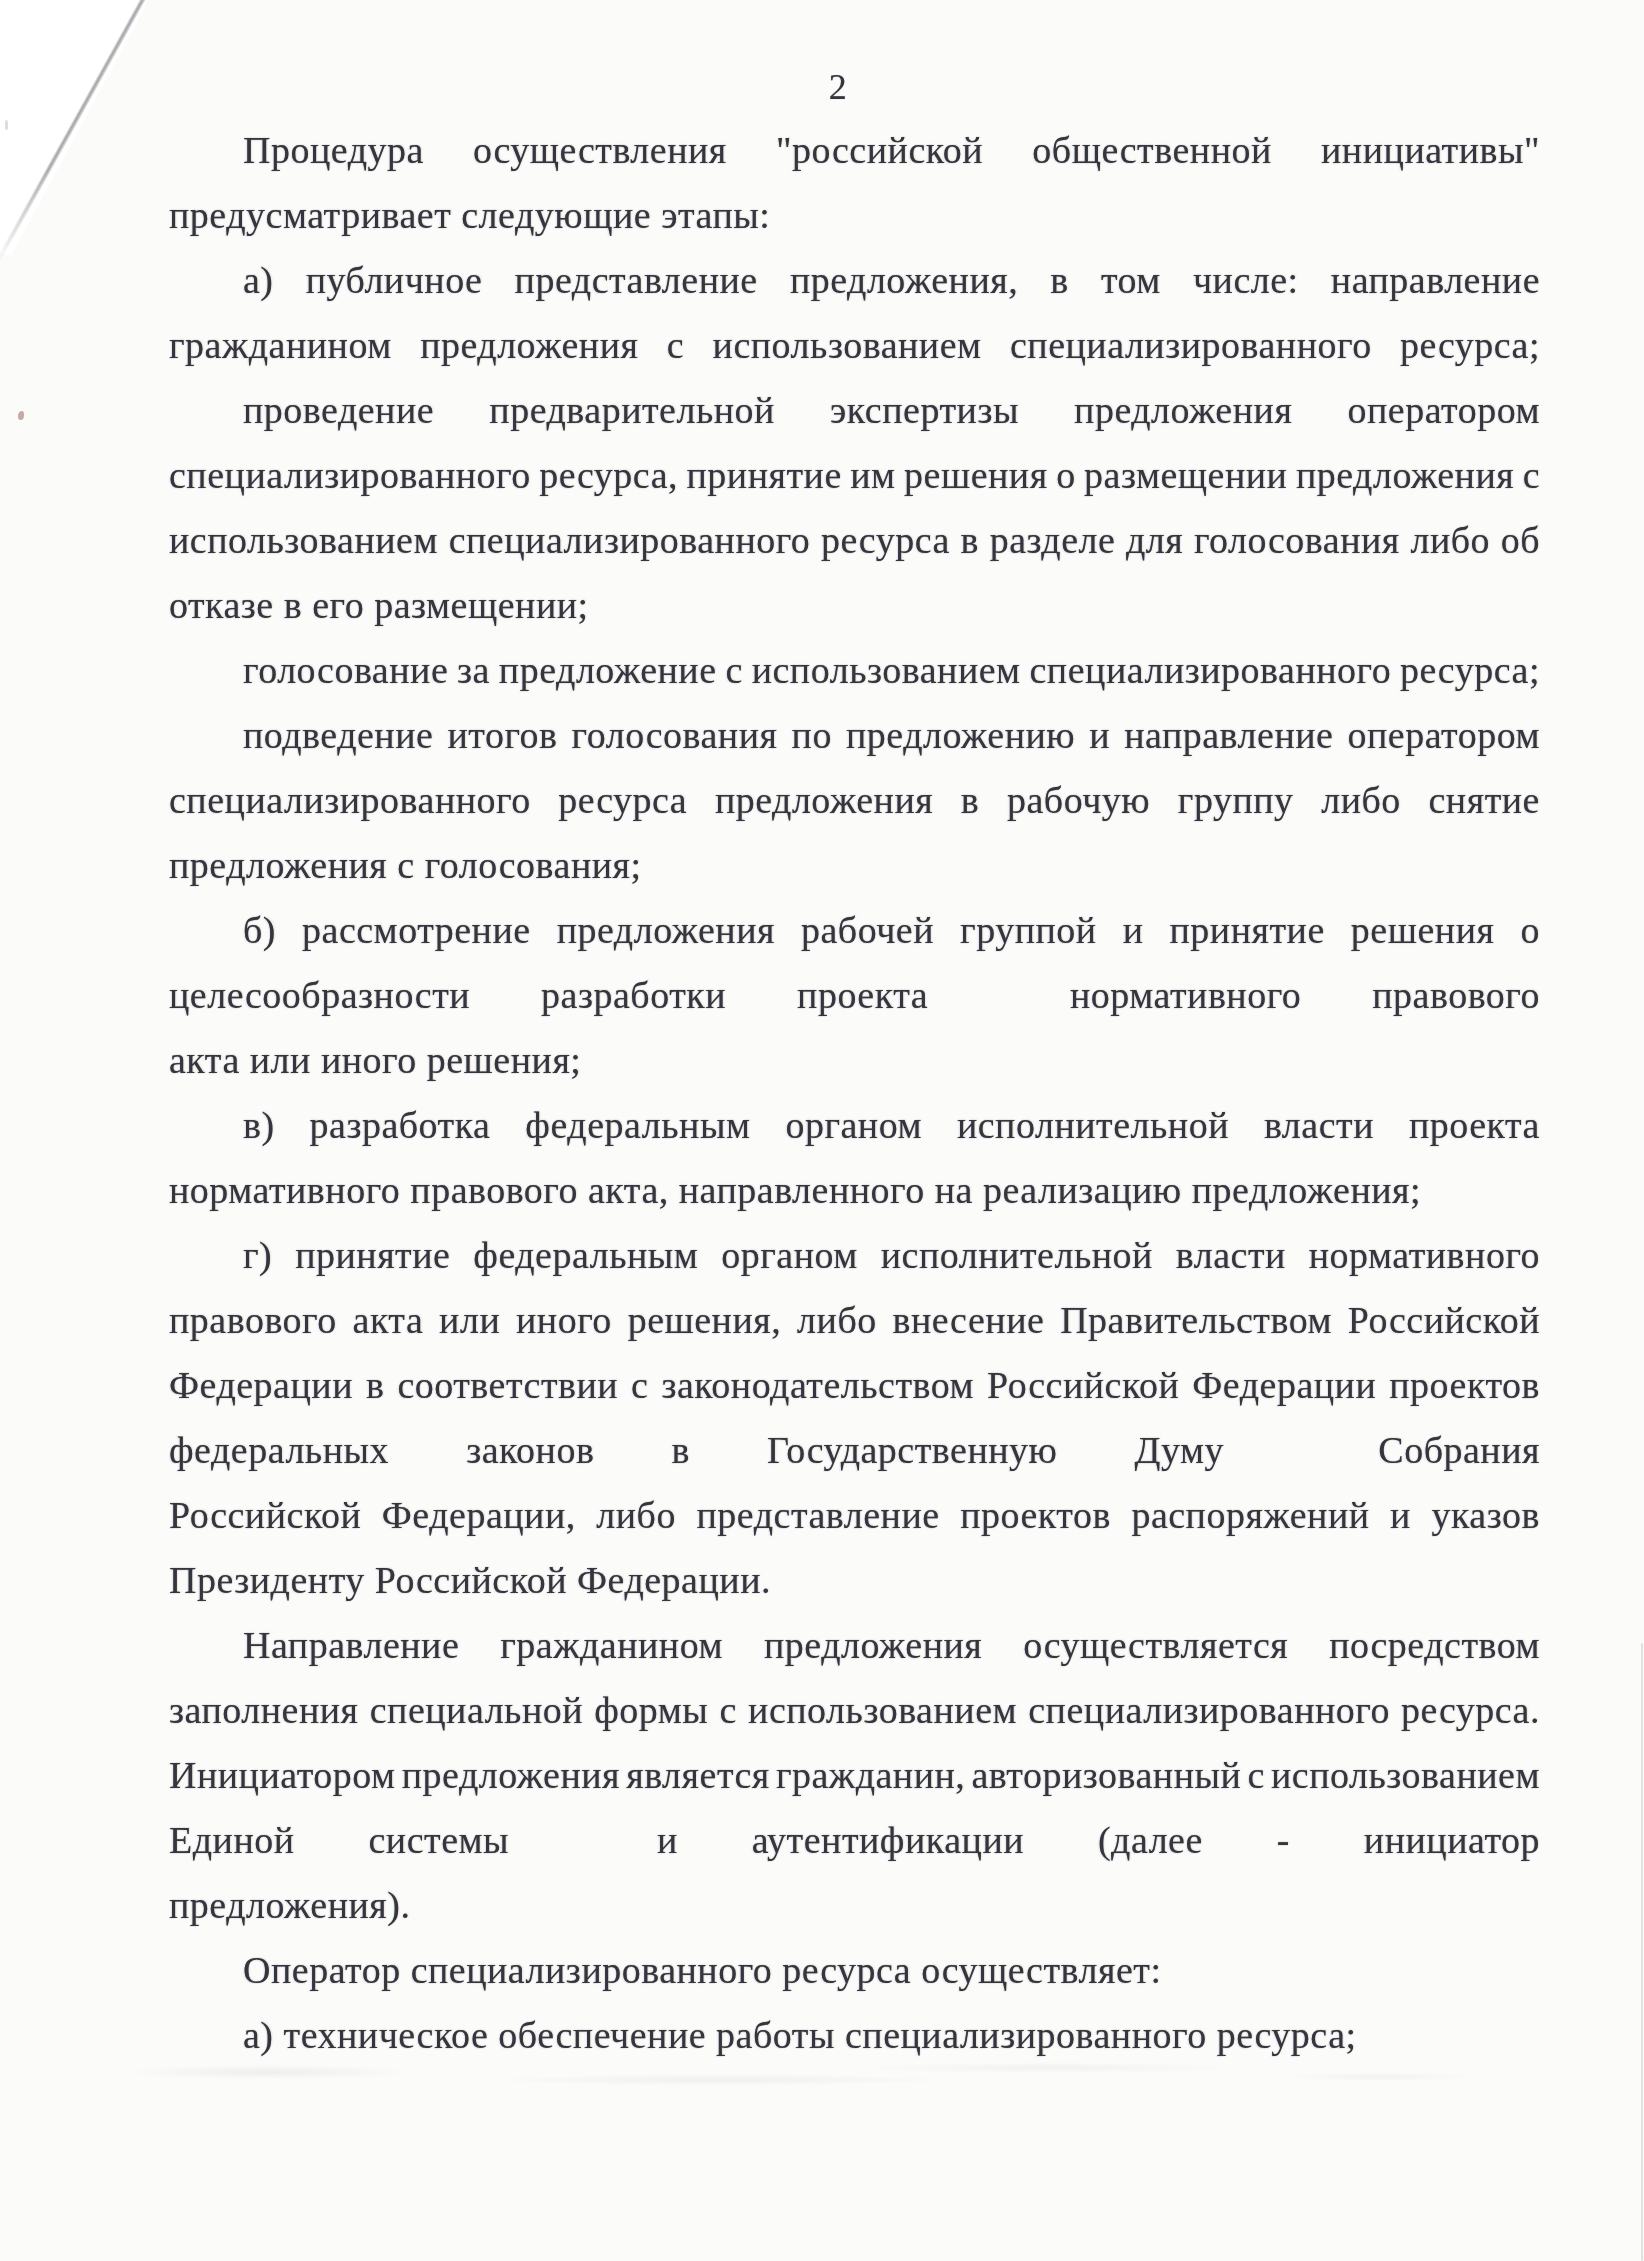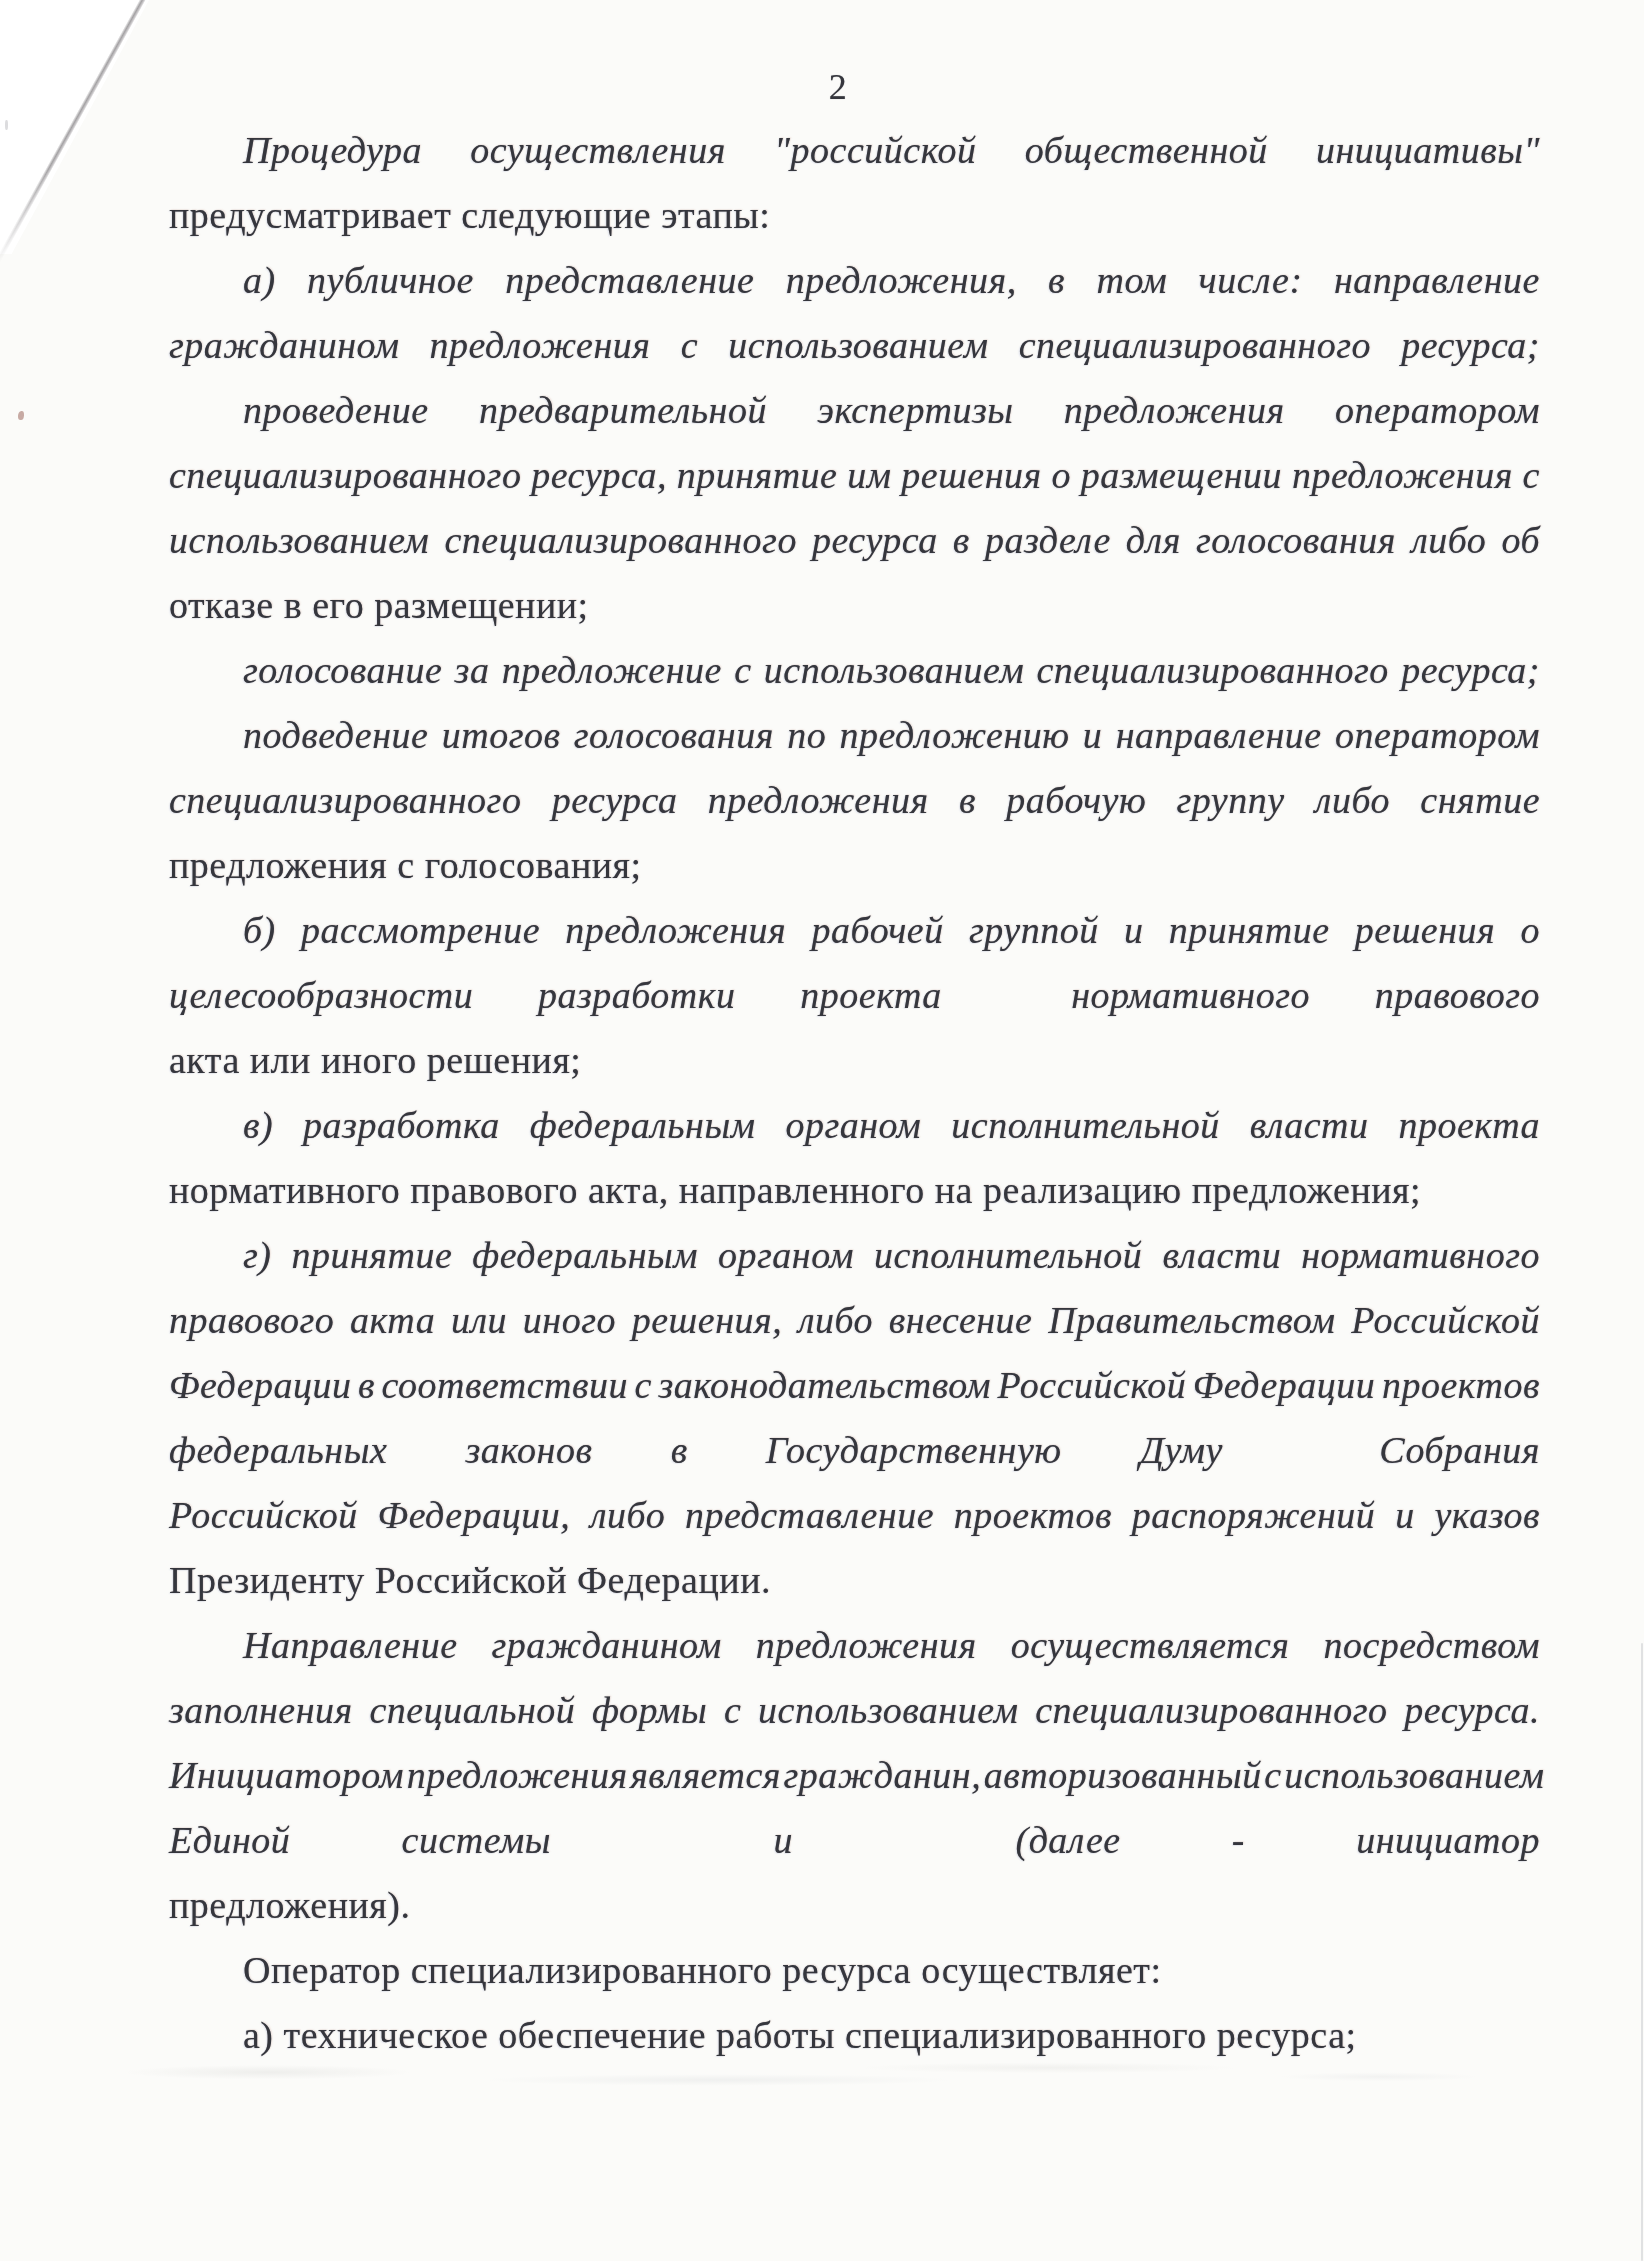--- a/index.html
+++ b/index.html
@@ -98,21 +98,20 @@
     text-shadow:
       0 0 0.8px rgba(53,54,62,0.55),
       1.3px -0.6px 1.3px rgba(190,110,85,0.10),
       -1.3px 0.6px 1.3px rgba(85,105,190,0.10);
   }
   .line.ind { padding-left: 74px; }
   .line.just {
     display: flex;
     flex-wrap: nowrap;
     align-items: baseline;
-    font-style: italic;
   }
   .line.just span.w { flex: 0 0 auto; white-space: pre; }
   .line.just span.sp { flex: 1 1 9px; min-width: 2.6px; }
 </style>
 </head>
 <body>
 
 <div class="page">
 
   <div class="fold-wedge"></div>
@@ -440,20 +439,21 @@
         <span class="w">использованием</span>
       </div>
       <div class="line just">
         <span class="w">Единой</span>
         <span class="sp"></span>
         <span class="w">системы</span>
         <span class="sp"></span>
         <span class="sp"></span>
         <span class="w">и</span>
         <span class="sp"></span>
+        <span class="w">аутентификации</span>
         <span class="sp"></span>
         <span class="w">(далее</span>
         <span class="sp"></span>
         <span class="w">-</span>
         <span class="sp"></span>
         <span class="w">инициатор</span>
       </div>
       <div class="line">предложения).</div>
       <div class="line ind">Оператор специализированного ресурса осуществляет:</div>
       <div class="line ind">а) техническое обеспечение работы специализированного ресурса;</div>

